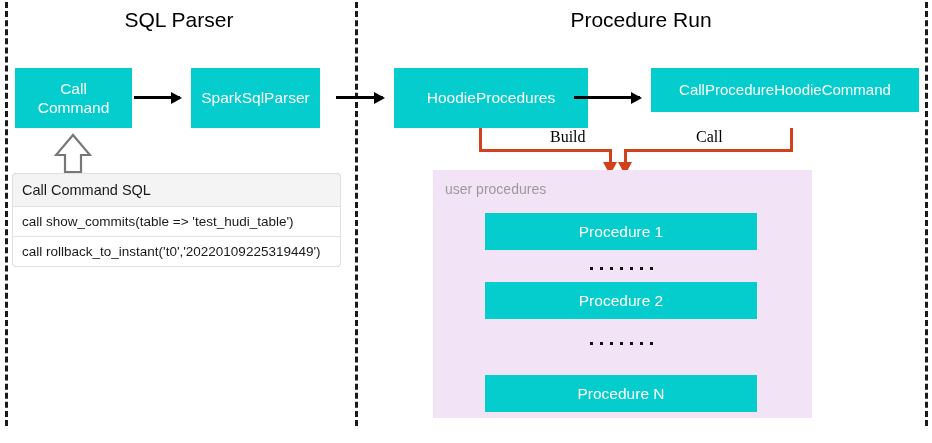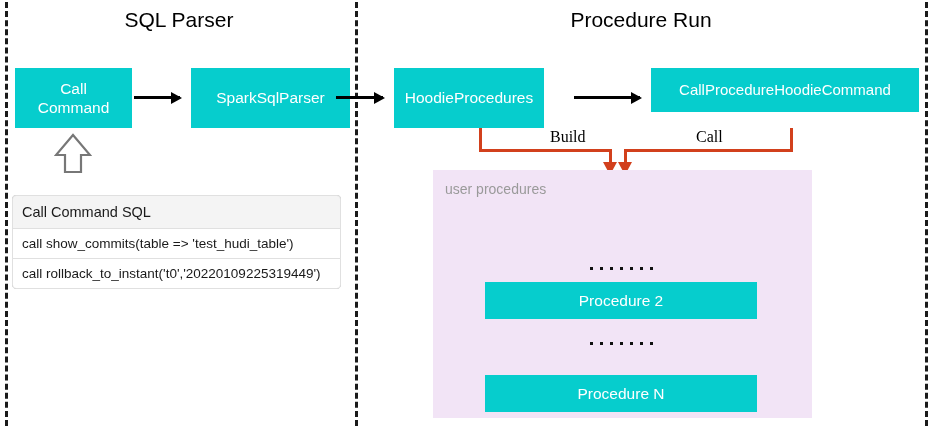--- a/index.html
+++ b/index.html
@@ -48,22 +48,22 @@
     display: flex;
     align-items: center;
     justify-content: center;
     text-align: center;
     font-size: 15.5px;
     line-height: 1.25;
     box-sizing: border-box;
     padding: 0 4px;
   }
   #box-call-command  { left: 15px;  top: 68px; width: 117px; height: 60px; }
-  #box-spark-parser  { left: 191px; top: 68px; width: 159px; height: 60px; }
-  #box-hoodie-proc   { left: 394px; top: 68px; width: 150px; height: 60px; }
+  #box-spark-parser  { left: 191px; top: 68px; width: 129px; height: 60px; }
+  #box-hoodie-proc   { left: 394px; top: 68px; width: 194px; height: 60px; }
   #box-call-proc-cmd { left: 651px; top: 68px; width: 268px; height: 44px; font-size: 15px; }
 
   
   .arrow-black {
     position: absolute;
     height: 3px;
     background: #000000;
   }
   .arrow-black::after {
     content: "";
@@ -101,21 +101,20 @@
   }
   .sql-row {
     box-sizing: border-box;
     border: 1px solid #e0e0e0;
     padding: 7px 9px;
     font-size: 13.5px;
     color: #1a1a1a;
     background: #ffffff;
     white-space: nowrap;
     overflow: hidden;
-    margin-top: 22px;
   }
   .sql-row.header {
     background: #f4f4f4;
     font-size: 14.5px;
     padding: 8px 9px;
     border-radius: 4px 4px 0 0;
   }
   .sql-row + .sql-row { margin-top: -1px; }
   .sql-row:last-child { border-radius: 0 0 4px 4px; }
 
@@ -257,20 +256,21 @@
 
   <div class="orange-seg orange-v" id="orange-call-v1"></div>
   <div class="orange-seg orange-h" id="orange-call-h"></div>
   <div class="orange-seg orange-v" id="orange-call-v2"></div>
   <div class="orange-arrowhead" id="orange-arrow-call"></div>
   <div class="edge-label" id="label-call">Call</div>
 
   <div id="user-procedures-panel">
     <div id="user-procedures-label">user procedures</div>
 
+    <div class="procedure-box" id="procedure-box-0">Procedure 1</div>
 
     <div class="dots-separator" id="dots-separator-0">
       <span></span>
         <span></span>
         <span></span>
         <span></span>
         <span></span>
         <span></span>
         <span></span>
     </div>

